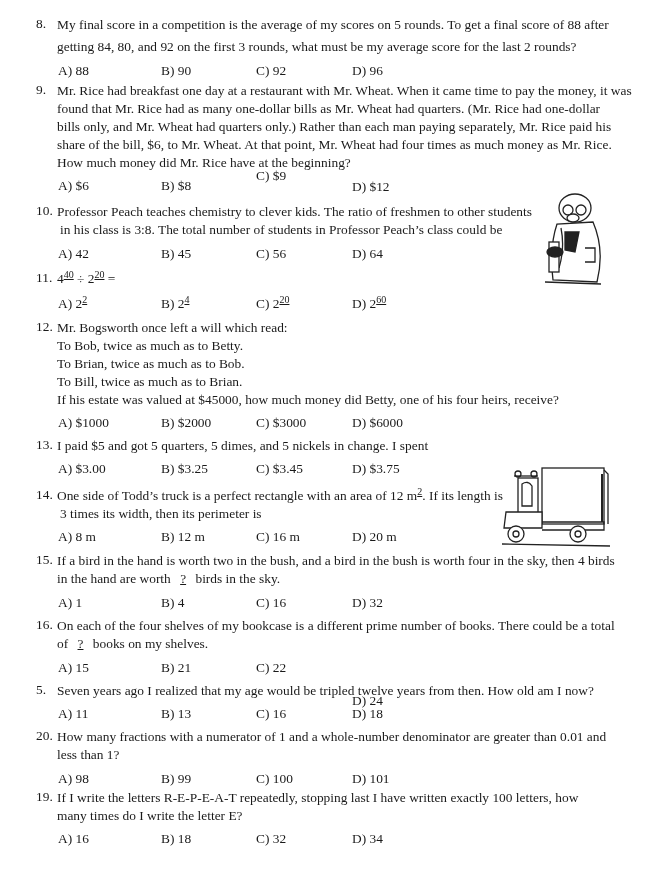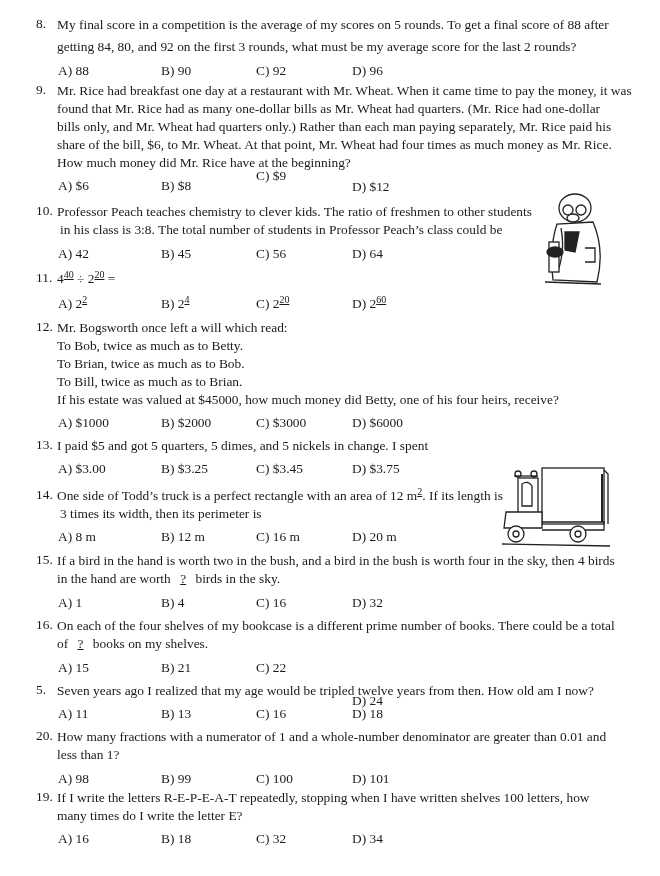--- a/index.html
+++ b/index.html
@@ -165,19 +165,19 @@
   <span class="line" style="top:728px">How many fractions with a numerator of 1 and a whole-number denominator are greater than 0.01 and</span>
   <span class="line" style="top:746px">less than 1?</span>
   <span class="ans a0" style="top:770px">A) 98</span>
   <span class="ans a1" style="top:770px">B) 99</span>
   <span class="ans a2" style="top:770px">C) 100</span>
   <span class="ans a3" style="top:770px">D) 101</span>
 </div>
 
 <div class="q">
   <span class="qnum" style="top:789px">19.</span>
-  <span class="line" style="top:789px">If I write the letters R-E-P-E-A-T repeatedly, stopping when I have written shelves 100 letters, how</span>
+  <span class="line" style="top:789px">If I write the letters R-E-P-E-A-T repeatedly, stopping last I have written exactly 100 letters, how</span>
   <span class="line" style="top:807px">many times do I write the letter E?</span>
   <span class="ans a0" style="top:830px">A) 16</span>
   <span class="ans a1" style="top:830px">B) 18</span>
   <span class="ans a2" style="top:830px">C) 32</span>
   <span class="ans a3" style="top:830px">D) 34</span>
 </div>
 
 </body></html>

